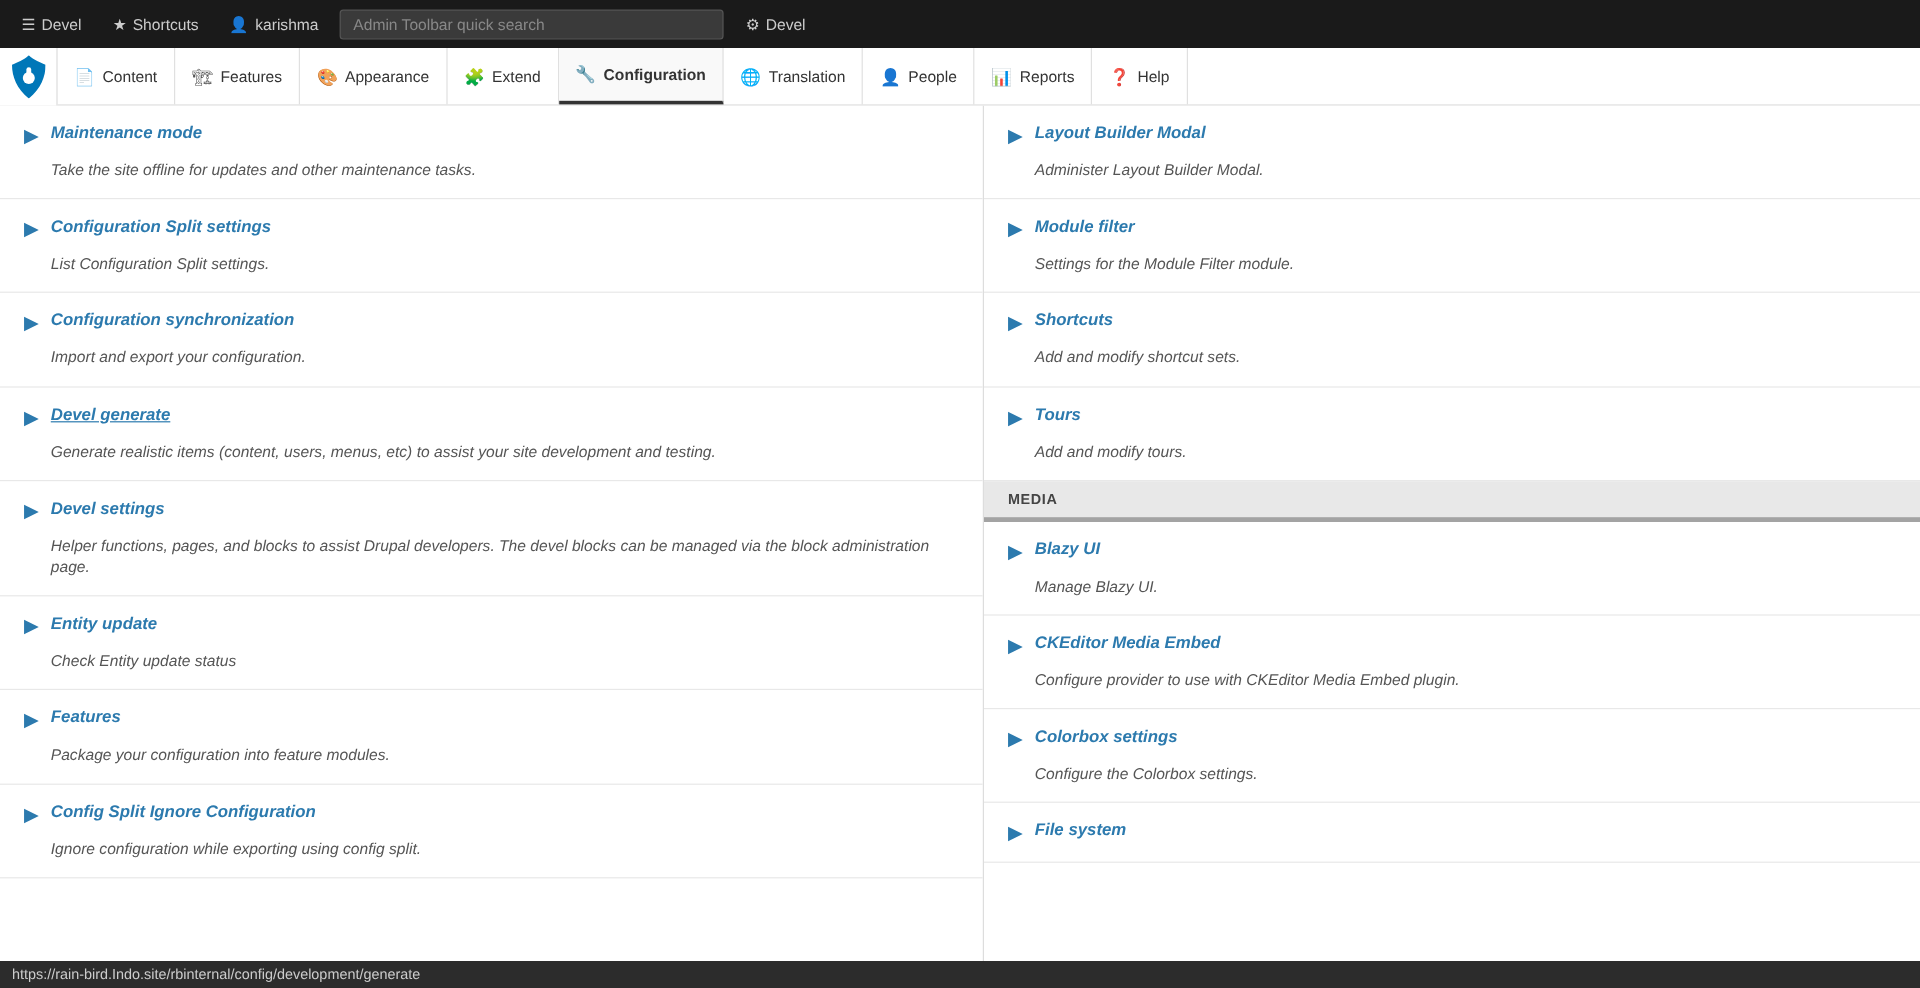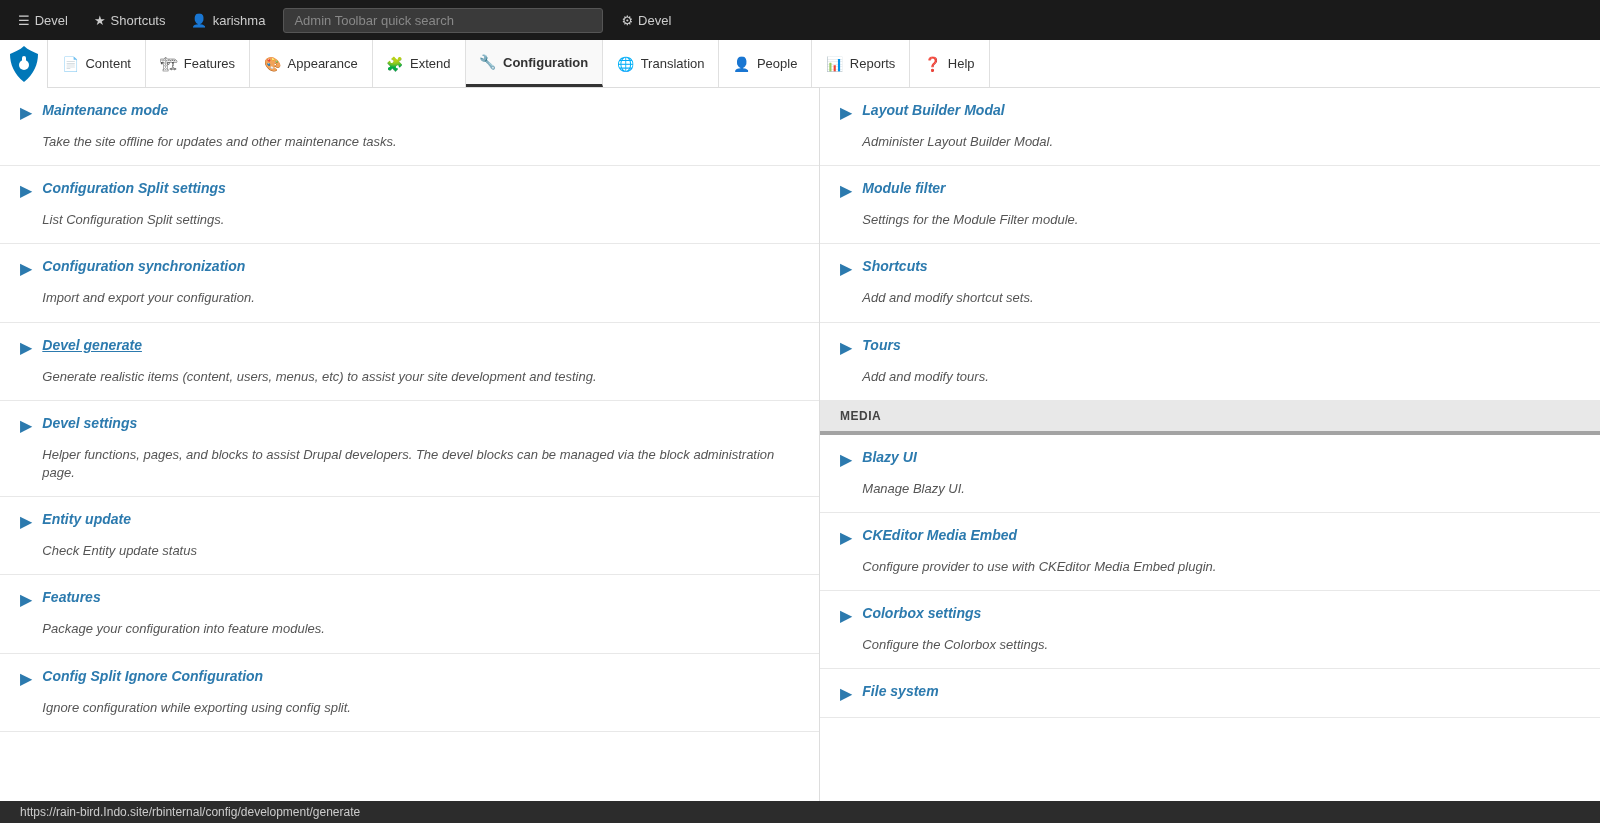--- a/index.html
+++ b/index.html
@@ -153,21 +153,21 @@
 
     
     .status-bar {
       position: fixed;
       bottom: 0;
       left: 0;
       right: 0;
       background: #2c2c2c;
       color: #ccc;
       font-size: 12px;
-      padding: 4px 20px;
+      padding: 4px 10px;
       z-index: 100;
     }
 
     
     ::-webkit-scrollbar { width: 6px; }
     ::-webkit-scrollbar-track { background: #f1f1f1; }
     ::-webkit-scrollbar-thumb { background: #bbb; border-radius: 3px; }
   </style>
 </head>
 <body>

